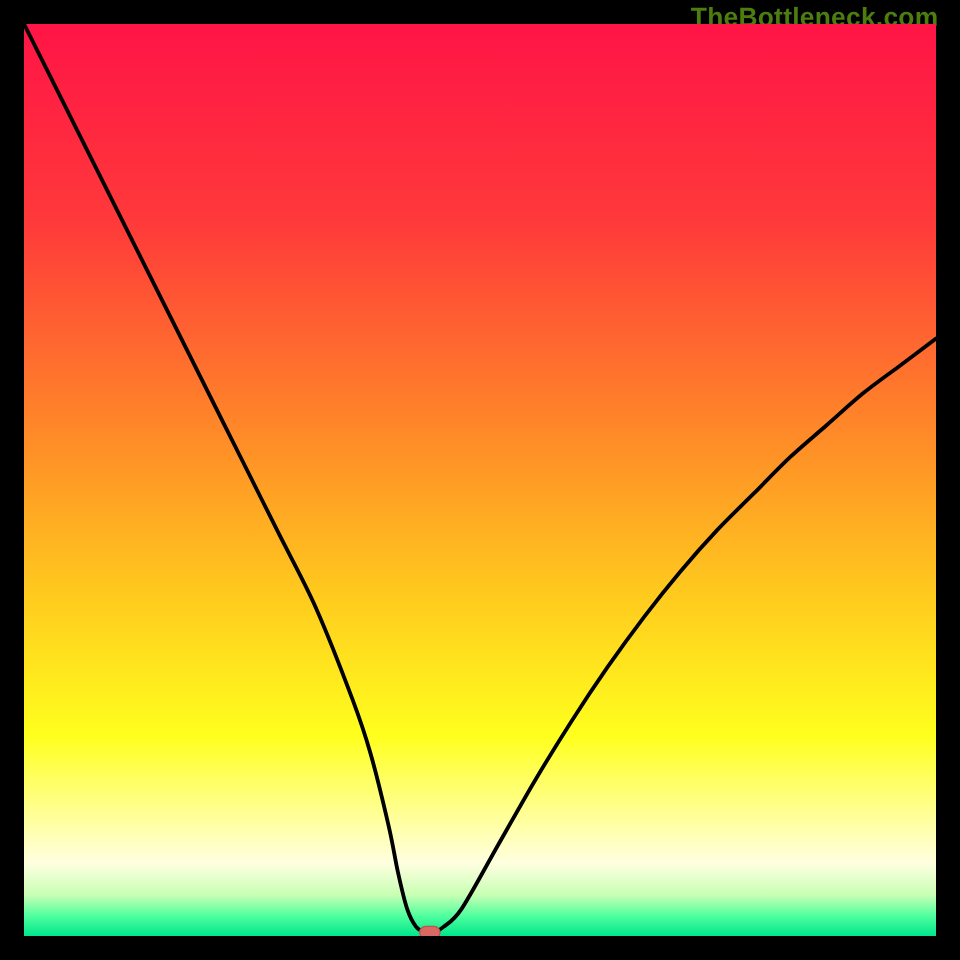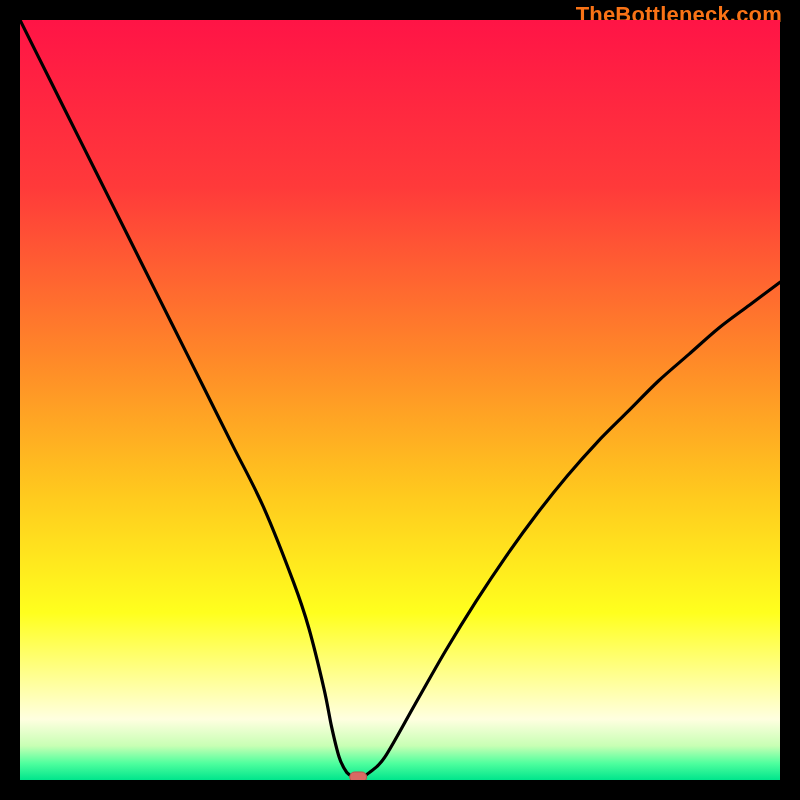--- a/index.html
+++ b/index.html
@@ -16,21 +16,21 @@
     height: 800px;
     background: #000;
   }
   .watermark {
     position: absolute;
     top: 2px;
     right: 18px;
     font-family: Arial, Helvetica, sans-serif;
     font-size: 22px;
     font-weight: 600;
-    color: #f97316;
+    color: #4d7c0f;
     letter-spacing: 0.2px;
   }
   svg.plot {
     position: absolute;
     left: 20px;
     top: 20px;
     width: 760px;
     height: 760px;
     display: block;
   }

